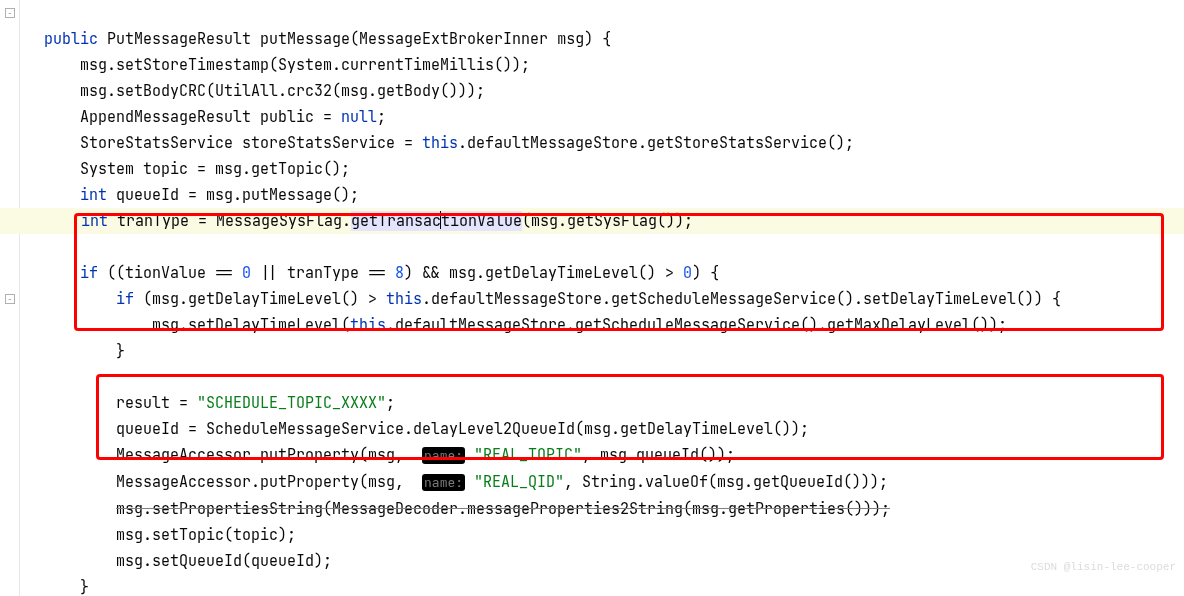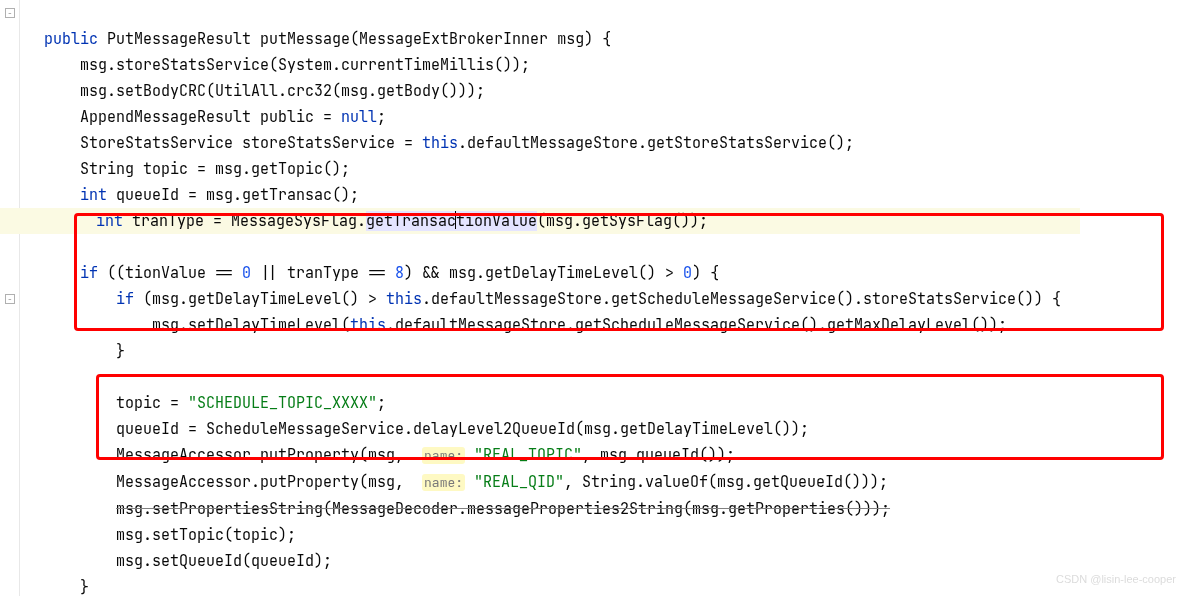--- a/index.html
+++ b/index.html
@@ -35,82 +35,82 @@
   .code {
     position:absolute;
     left:20px; right:0; top:0;
     padding-left:24px;
     white-space:pre;
   }
   .kw { color:#0033b3;text-align:center; }
   .str { color:#067d17; }
   .num { color:#1750eb; }
   .param-hint {
-    background:#fef9c3;
+    background:#000000;
     color:#7a7a7a;
     border-radius:3px;
     padding:0 2px;
     font-size:13px;
   }
   .highlight-line {
     background:#fbfae3;
     display:block;
     margin-left:-44px;
-    padding-left:60px;
-    width:1080px;
+    padding-left:45px;
+    width:1184px;
   }
   .sel {
     background:#e4e4ff;
   }
   .caret {
     border-left:1px solid #000;
     display:inline-block;
     height:18px;
     vertical-align:-3px;
     margin-left:-1px;
   }
   .strike { text-decoration: line-through; text-decoration-color:#808080; }
   .red-box {
     position:absolute;
     border:3px solid #ff0000;
     border-radius:4px;
     pointer-events:none;
   }
   .watermark {
     position:absolute;
-    right:8px; bottom:4px;
+    right:8px; bottom:16px;
     font-size:11px;
     color:#dcdcdc;
-    font-family:Liberation Sans, sans-serif;
+    font-family:Liberation Mono, monospace;
   }
 </style>
 </head>
 <body>
 
 <div class="gutter">
   <div class="fold" style="top:8px">−</div>
   <div class="fold" style="top:216px">−</div>
   <div class="fold" style="top:294px">−</div>
 </div>
 
 <div class="code">
 <span><span class="kw">public</span> <span>PutMessageResult</span> <span>putMessage</span>(<span>MessageExtBrokerInner</span> <span>msg</span>) {</span>
-<span>    <span>msg.storeStatsService(System.currentTimeMillis());</span></span>
+<span>    <span>msg.setStoreTimestamp(System.currentTimeMillis());</span></span>
 <span>    <span>msg.setBodyCRC(UtilAll.crc32(msg.getBody()));</span></span>
 <span>    <span>AppendMessageResult public = </span><span class="kw">null</span>;</span>
 <span>    <span>StoreStatsService storeStatsService = </span><span class="kw">this</span><span>.defaultMessageStore.getStoreStatsService();</span></span>
-<span>    <span>String topic = msg.getTopic();</span></span>
-<span>    <span class="kw">int</span><span> queueId = msg.getTransac();</span></span>
+<span>    <span>System topic = msg.getTopic();</span></span>
+<span>    <span class="kw">int</span><span> queueId = msg.putMessage();</span></span>
 <span class="highlight-line">    <span class="kw">int</span><span> tranType = MessageSysFlag.</span><span class="sel">getTransac</span><span class="caret"></span><span class="sel">tionValue</span><span>(msg.getSysFlag());</span></span>
 <span>    <span class="kw">if</span><span> ((tionValue == </span><span class="num">0</span><span> || tranType == </span><span class="num">8</span><span>) &amp;&amp; msg.getDelayTimeLevel() &gt; </span><span class="num">0</span><span>) {</span></span>
-<span>        <span class="kw">if</span><span> (msg.getDelayTimeLevel() &gt; </span><span class="kw">this</span><span>.defaultMessageStore.getScheduleMessageService().storeStatsService()) {</span></span>
+<span>        <span class="kw">if</span><span> (msg.getDelayTimeLevel() &gt; </span><span class="kw">this</span><span>.defaultMessageStore.getScheduleMessageService().setDelayTimeLevel()) {</span></span>
 <span>            <span>msg.setDelayTimeLevel(</span><span class="kw">this</span><span>.defaultMessageStore.getScheduleMessageService().getMaxDelayLevel());</span></span>
 <span>        <span>}</span></span>
 <span> </span>
-<span>        <span>topic = </span><span class="str">"SCHEDULE_TOPIC_XXXX"</span>;</span>
+<span>        <span>result = </span><span class="str">"SCHEDULE_TOPIC_XXXX"</span>;</span>
 <span>        <span>queueId = ScheduleMessageService.delayLevel2QueueId(msg.getDelayTimeLevel());</span></span>
 <span>        <span>MessageAccessor.putProperty(msg,  </span><span class="param-hint">name:</span><span class="str"> "REAL_TOPIC"</span><span>, msg.queueId());</span></span>
 <span>        <span>MessageAccessor.putProperty(msg,  </span><span class="param-hint">name:</span><span class="str"> "REAL_QID"</span><span>, String.valueOf(msg.getQueueId()));</span></span>
 <span>        <span class="strike">msg.setPropertiesString(MessageDecoder.messageProperties2String(msg.getProperties()));</span></span>
 <span>        <span>msg.setTopic(topic);</span></span>
 <span>        <span>msg.setQueueId(queueId);</span></span>
 <span>    <span>}</span></span>
 </div>
 
 <div class="red-box" style="left:74px; top:213px; width:1090px; height:118px"></div>

